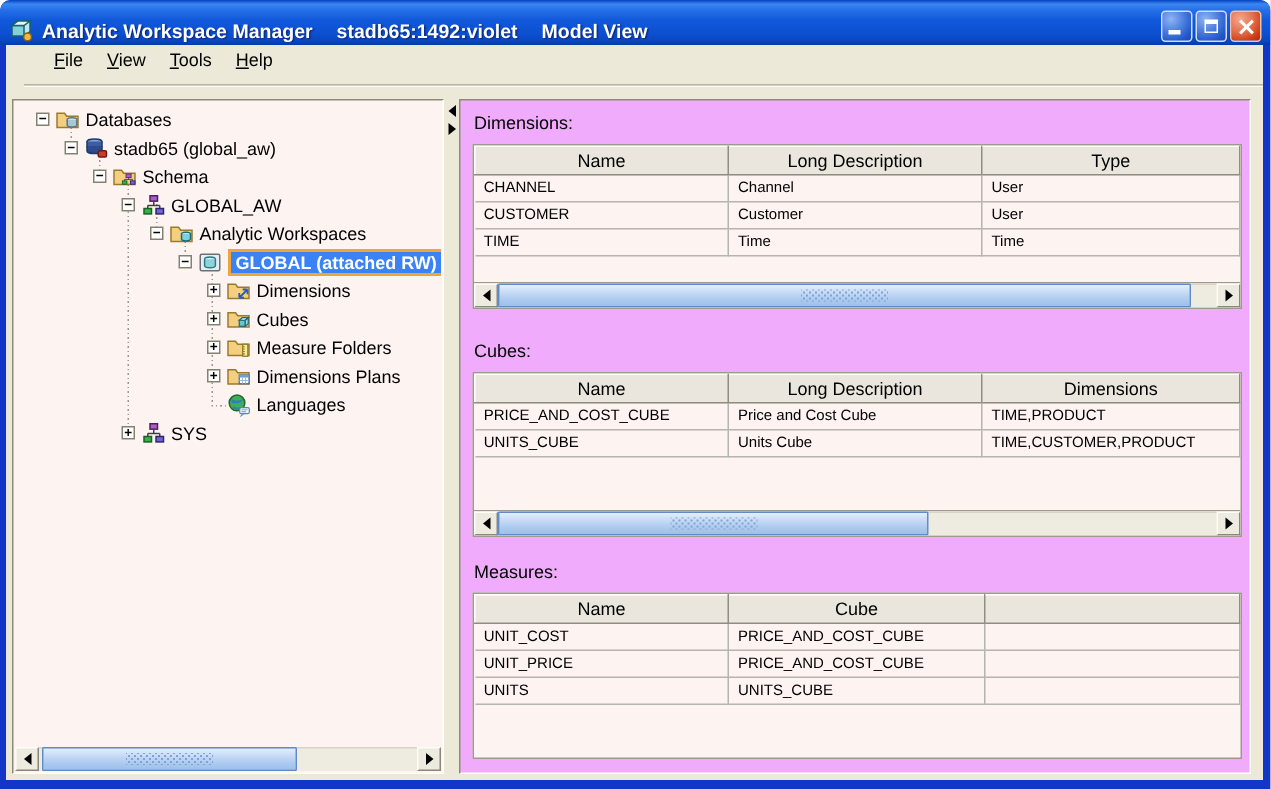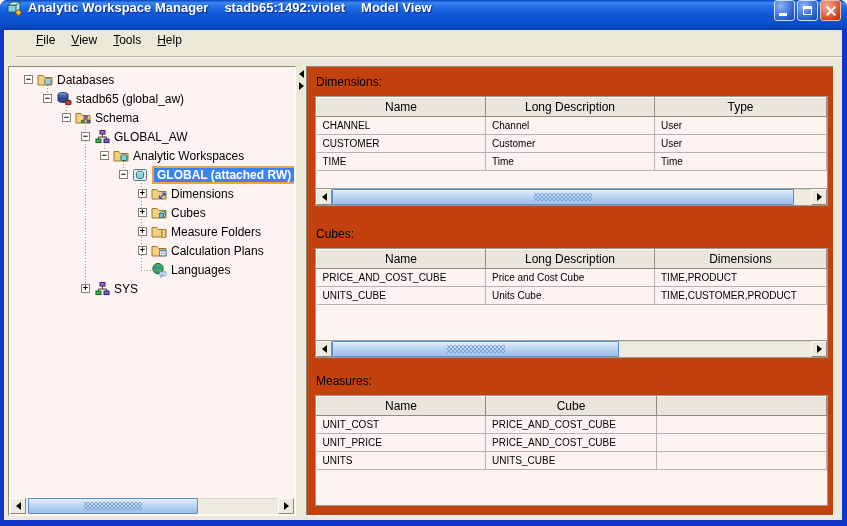--- a/index.html
+++ b/index.html
@@ -3,21 +3,21 @@
 <meta charset="utf-8">
 <style>
   * { box-sizing: border-box; }
   body { margin:0; background:#fff; font-family:"Liberation Sans",sans-serif; }
 
   .window { position:relative; width:847px; height:526px; background:#1136c8;
             border-radius:7px 7px 0 0; overflow:hidden; }
 
   
   .titlebar { position:absolute; top:0; left:0; right:0; height:30px;
-    border-radius:7px 7px 0 0; display:flex; align-items:flex-start; padding:0 6px 2px 6px;
+    border-radius:7px 7px 0 0; display:flex; align-items:flex-end; padding:0 6px 2px 6px;
     background:linear-gradient(180deg,#0342c0 0%,#3b86f2 9%,#2570e8 22%,#1058da 45%,#0d51d2 72%,#0a47c2 90%,#063aa8 100%); }
   .app-icon { width:17px; height:16px; margin-right:5px; flex:0 0 auto; }
   .title-text { color:#fff; font-weight:bold; font-size:13px; white-space:nowrap;
     text-shadow:1px 1px 1px #0a2a80; overflow:hidden; }
   .title-text span { margin-right:16px; }
   .tb-buttons { margin-left:auto; display:flex; gap:2px; }
   .tb-btn { width:21px; height:21px; border-radius:3px; border:1px solid #cfdef6;
     display:flex; align-items:center; justify-content:center; position:relative; }
   .btn-blue { background:radial-gradient(circle at 30% 25%,#8fb4f4 0%,#4a7ce0 45%,#2258c8 78%,#1a48b0 100%); }
   .btn-close { border-color:#f0c0ac;
@@ -75,21 +75,21 @@
   .tree-hscroll { position:absolute; left:1px; right:1px; bottom:1px; height:16px; }
 
   
   .splitter { position:absolute; left:293px; top:36px; width:9px; height:450px; cursor:col-resize; }
   .sp-arrow { width:0; height:0; margin:2px auto 4px auto; }
   .sp-left  { border-top:4px solid transparent; border-bottom:4px solid transparent; border-right:5px solid #000; margin-top:4px; }
   .sp-right { border-top:4px solid transparent; border-bottom:4px solid transparent; border-left:5px solid #000; }
 
   
   .right-panel { position:absolute; left:302px; top:36px; width:528px; height:450px;
-    background:#c2410c; border:1px solid; border-color:#8d8a78 #fffef6 #fffef6 #8d8a78;
+    background:#f0abfc; border:1px solid; border-color:#8d8a78 #fffef6 #fffef6 #8d8a78;
     padding:8px 5px 0 8px; overflow:hidden; }
   .section-label { font-size:12px; color:#000; margin:0 0 7px 1px; }
   .viewport { position:relative; border:1px solid #9d9a8e; background:#fdf3f1; overflow:hidden; }
   .vp-dims { height:110px; margin-bottom:21px; }
   .vp-cubes { height:110px; margin-bottom:16px; }
   .vp-measures { height:111px; }
   table.grid { border-collapse:collapse; table-layout:fixed; width:100%; }
   table.grid th { height:19px; font-size:12px; font-weight:normal; text-align:center; padding:0 6px;
     background:#eae6dd; border:1px solid; border-color:#fffef8 #8f8c80 #8f8c80 #fffef8; }
   table.grid td { height:18px; font-size:10px; padding:0 6px; color:#000;
@@ -256,21 +256,21 @@
 
         <div class="trow" style="padding-left:128px">
           <span class="expander">+</span>
           <span class="ticon">
             <svg viewBox="0 0 16 16" width="16" height="16">
               <path d="M1 3.5 h5 l1.5 2 H15 V13 H1 z" fill="#f3cf7f" stroke="#9c7a2c"></path>
               <rect x="8.5" y="7" width="6.5" height="5.8" fill="#fff" stroke="#3a6ea8" stroke-width="0.8"></rect>
               <rect x="8.5" y="7" width="6.5" height="1.7" fill="#6e9ed8"></rect>
               <path d="M10.6 8.7 v4.1 M12.7 8.7 v4.1 M8.5 10.6 h6.5" stroke="#9ab8d8" stroke-width="0.7"></path>
             </svg></span>
-          <span class="tlabel">Calculation Plans</span>
+          <span class="tlabel">Dimensions Plans</span>
         </div>
 
         <div class="trow" style="padding-left:128px">
           <span class="expander none"></span>
           <span class="ticon">
             <svg viewBox="0 0 16 16" width="16" height="16">
               <circle cx="7" cy="6.6" r="5.2" fill="#3fae58" stroke="#1c6a30"></circle>
               <path d="M3.4 4 q3.4 2.4 7.4 0 q-0.6 3.6 -7.4 2.6 z" fill="#2f7fc0"></path>
               <path d="M4.2 9.4 q3 1.6 5.6 0.4" stroke="#2f7fc0" stroke-width="1.2" fill="none"></path>
               <rect x="8.8" y="9.8" width="6.4" height="4" rx="1" fill="#eef6ff" stroke="#5a84b8" stroke-width="0.8"></rect>

